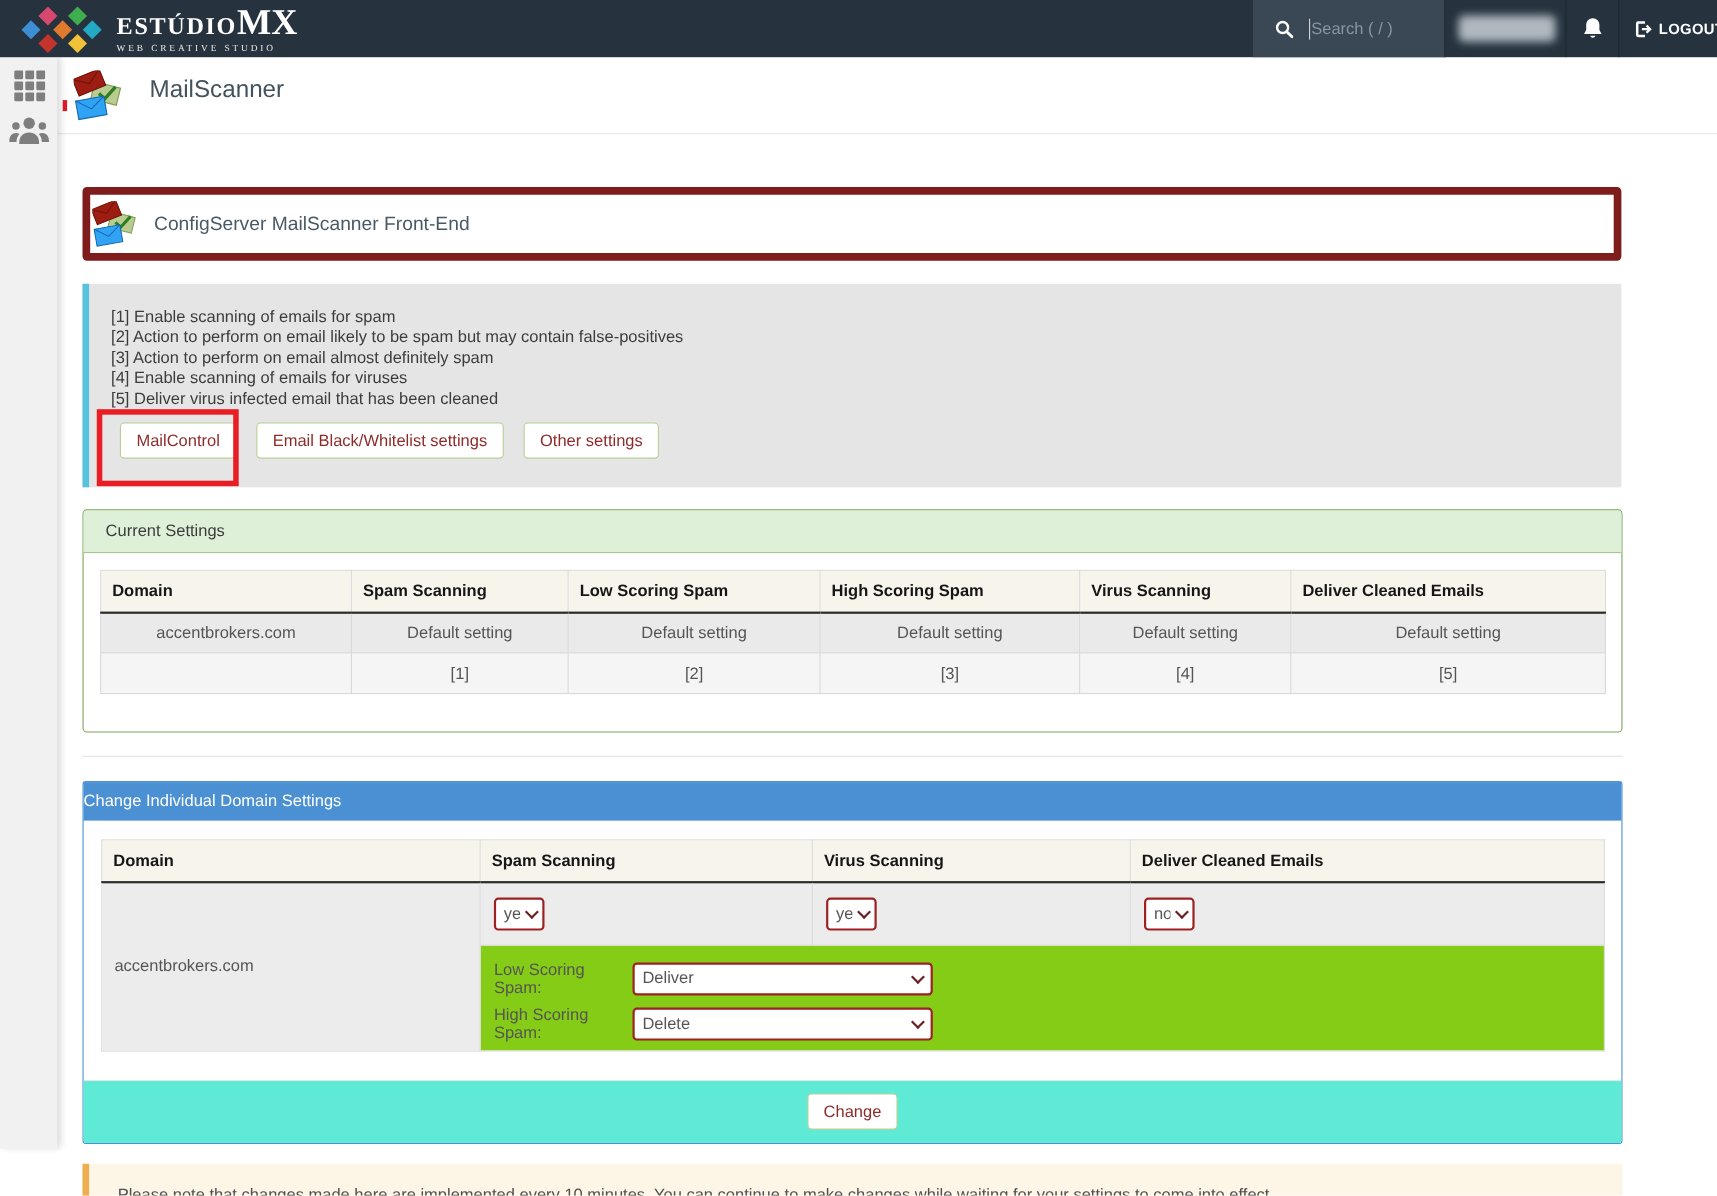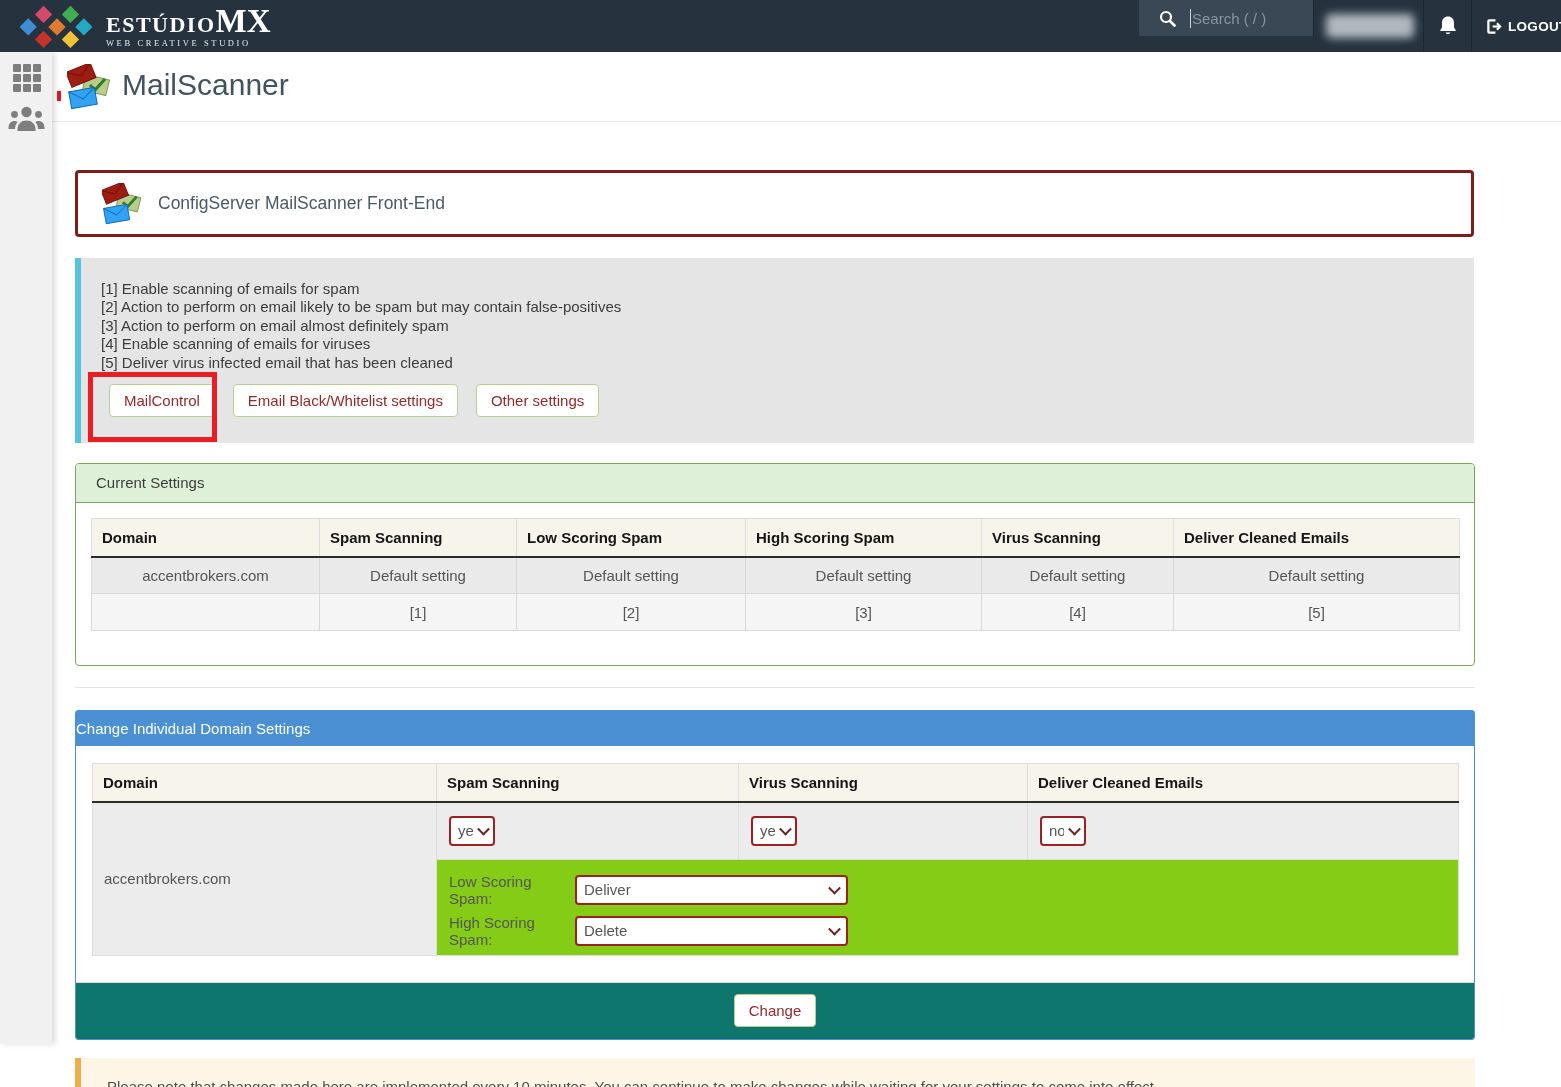--- a/index.html
+++ b/index.html
@@ -7,21 +7,21 @@
     font-family:"Liberation Sans", sans-serif; }
   .canvas { position:relative; width:1561px; height:1087px; background:#fff; overflow:hidden; }
 
   
   .navbar { position:absolute; left:0; top:0; width:1561px; height:52px; background:#26333f; z-index:20; }
   .brand { position:absolute; left:16px; top:2px; height:48px; display:flex; align-items:center; }
   .brand-text { margin-left:8px; color:#fff; font-family:"Liberation Serif", serif; line-height:1; }
   .brand-name { font-size:22px; letter-spacing:1.5px; font-weight:700; }
   .brand-name .mx { font-size:33px; letter-spacing:0; }
   .brand-tagline { font-size:8.5px; letter-spacing:2.6px; color:#e9e9e9; margin-top:1px; }
-  .nav-search { position:absolute; left:1139px; top:0; width:175px; height:36px; background:#3a4754;
+  .nav-search { position:absolute; left:1139px; top:0; width:175px; height:52px; background:#3a4754;
      border-right:1px solid #1d2731; display:flex; align-items:center; padding-left:20px; cursor:text; }
   .nav-search .caret { display:inline-block; width:1px; height:19px; background:#cdd4da; margin:0 1px 0 14px; }
   .search-ph { color:#8795a2; font-size:15px; }
   .nav-user { position:absolute; left:1314px; top:0; width:110px; height:52px; border-right:1px solid #1d2731; }
   .user-blob { position:absolute; left:12px; top:14px; width:88px; height:24px; background:#bfc7cd;
      border-radius:5px; filter:blur(4px); opacity:.9; }
   .nav-bell { position:absolute; left:1424px; top:0; width:48px; height:52px; border-right:1px solid #1d2731;
      display:flex; align-items:center; justify-content:center; cursor:pointer; }
   .nav-logout { position:absolute; left:1472px; top:0; height:52px; display:flex; align-items:center;
      gap:5px; padding:0 14px; color:#fff; font-size:13.5px; font-weight:700; letter-spacing:.3px; cursor:pointer; }
@@ -32,25 +32,25 @@
   .icon-grid { position:absolute; left:13px; top:12px; width:28px; height:28px; display:grid;
      grid-template-columns:repeat(3,1fr); grid-template-rows:repeat(3,1fr); gap:2px; cursor:pointer; }
   .icon-grid i { background:#7e7e7e; border-radius:1px; }
   .icon-users { position:absolute; left:8px; top:53px; cursor:pointer; }
 
   
   .page-header { position:absolute; left:52px; top:52px; width:1509px; height:70px; background:#fff;
      border-bottom:1px solid #e7e7e7; }
   .red-dash { position:absolute; left:5px; top:39px; width:4px; height:10px; background:#e01b24; }
   .mail-icon-lg { position:absolute; left:15px; top:12px; }
-  .page-title { position:absolute; left:70px; top:16px; font-size:30px; font-weight:400; color:#43525c; }
+  .page-title { position:absolute; left:84px; top:16px; font-size:22px; font-weight:400; color:#43525c; }
 
   
   .app-card { position:absolute; left:75px; top:170px; width:1399px; height:67px; background:#fff;
-     border:3px solid #7f1d1d; border-radius:4px; display:flex; align-items:center; padding-left:24px; }
+     border:7px solid #7f1d1d; border-radius:4px; display:flex; align-items:center; padding-left:2px; }
   .app-card .title { margin-left:14px; font-size:17.5px; color:#4a5a64; }
 
   
   .callout-info { position:absolute; left:75px; top:258px; width:1399px; height:185px; background:#e5e5e5;
      border-left:6px solid #57c2de; padding:22px 0 0 20px; }
   .info-line { font-size:15px; color:#3c3c3c; line-height:18.4px; }
   .btn-row { display:flex; gap:18px; margin-top:12px; margin-left:8px; }
   .btn { background:#fff; border:1px solid #b7cf92; border-radius:4px; color:#8e2b2b; font-size:15px;
      font-family:inherit; padding:0 14px; height:33px; line-height:31px; cursor:pointer; }
   .annotation { position:absolute; left:88px; top:372px; width:129px; height:70px; border:5px solid #ea1c24;
@@ -86,21 +86,21 @@
   .sel { position:relative; display:inline-block; }
   .sel select { appearance:none; -webkit-appearance:none; border:2px solid #9d2123; border-radius:4px;
      background:#fff; color:#555; font-size:15px; font-family:inherit; padding:3px 24px 4px 7px; height:30px; cursor:pointer; }
   .sel::after { content:""; position:absolute; right:9px; top:50%; width:7px; height:7px;
      border-right:2px solid #6d2020; border-bottom:2px solid #6d2020;
      transform:translateY(-70%) rotate(45deg); pointer-events:none; }
   .sel-sm select { width:46px; padding-right:20px; }
   .sel-sm::after { right:7px; }
   .sel-lg select { width:273px; }
 
-  .panel-footer { position:absolute; left:0; bottom:0; width:1398px; height:57px; background:#0f766e;
+  .panel-footer { position:absolute; left:0; bottom:0; width:1398px; height:57px; background:#5eead4;
      border-top:1px solid #ddd; border-radius:0 0 2px 2px; text-align:center; }
   .panel-footer .btn { margin-top:11px; }
 
   .callout-warning { position:absolute; left:75px; top:1058px; width:1400px; height:70px; background:#fdf5e6;
      border-left:6px solid #efae4d; padding:20px 0 0 26px; font-size:15px; color:#4f4f4f; }
 
   svg { display:block; }
 </style>
 </head>
 <body>

